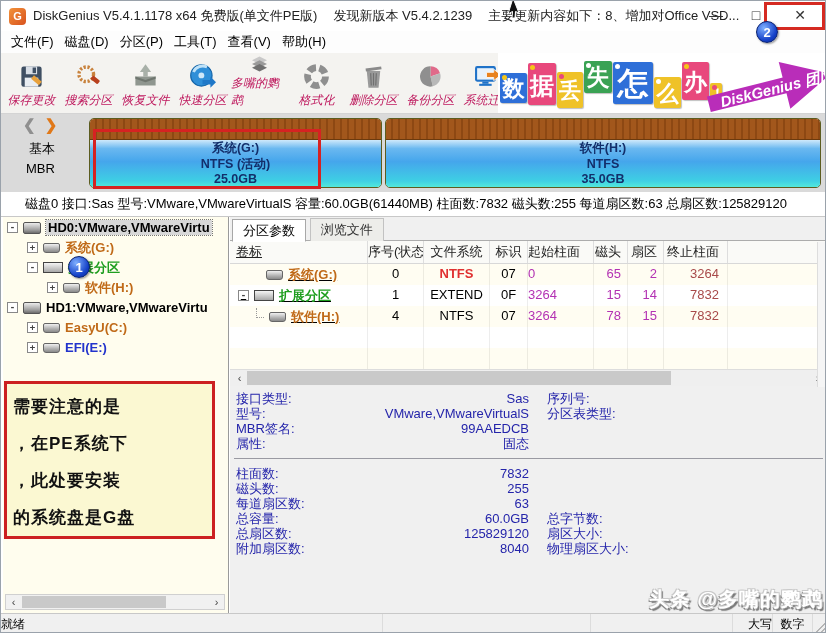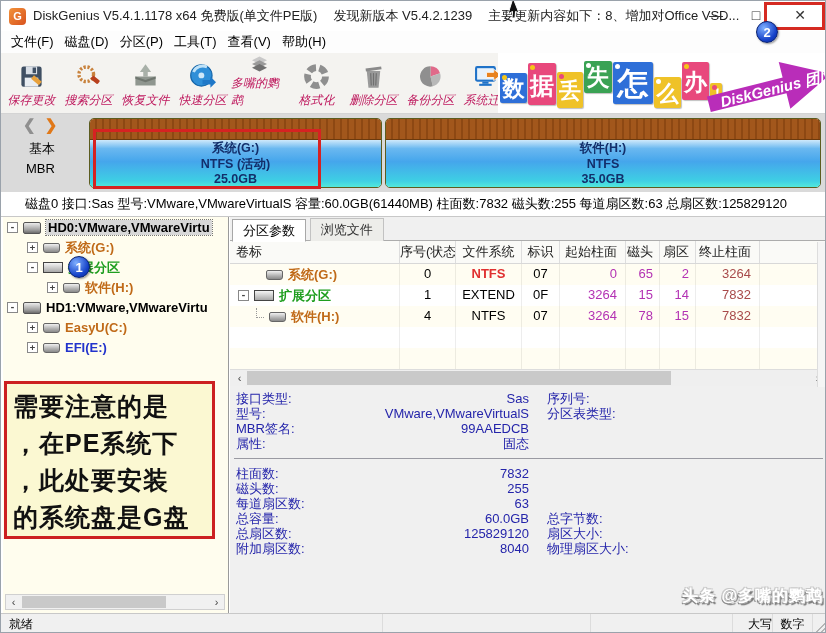--- a/index.html
+++ b/index.html
@@ -80,42 +80,42 @@
           background:linear-gradient(#ececec,#9c9c9c 70%,#6d6d6d);}
   .ext-ico{flex:0 0 auto;width:20px;height:11px;border:1px solid #444;background:linear-gradient(#f4f4f4,#a8a8a8);}
   .part-ico{flex:0 0 auto;width:17px;height:10px;border:1px solid #666;border-radius:2px 2px 3px 3px;
             background:linear-gradient(#f0f0f0,#b0b0b0 60%,#8a8a8a);}
   .c-o{color:#c06a18;} .c-g{color:#1f9e1f;} .c-b{color:#2233cc;} .c-k{color:#000;}
   .selected .tlabel{background:#d8d8d8;outline:1px dotted #777;padding:0 2px;}
 
   
   #note{position:absolute;left:1px;top:164px;width:211px;height:158px;background:#fbf8d2;border:3px solid #cc2020;
         padding:4px 6px;font-family:"Liberation Serif",serif;font-weight:bold;color:#111;z-index:6;}
-  .note-line{font-size:25px;line-height:37px;letter-spacing:1px;white-space:nowrap;}
+  .note-line{font-size:17px;line-height:37px;letter-spacing:1px;white-space:nowrap;}
   .note-em{font-family:"Liberation Sans",sans-serif;font-weight:900;}
 
   
   #tree-hscroll{position:absolute;left:2px;bottom:3px;width:220px;height:16px;background:#f1f1f1;border:1px solid #d0d0d0;}
   .sb-arrow{position:absolute;top:0;width:15px;height:14px;text-align:center;line-height:14px;font-size:11px;color:#444;}
   #tree-hscroll .sb-thumb{position:absolute;left:16px;top:1px;width:144px;height:12px;background:#c9c9c9;}
   #tree-hscroll .sb-arrow.left{left:0;} #tree-hscroll .sb-arrow.right{right:0;}
 
   
   #rpanel{position:absolute;left:229px;top:216px;width:597px;height:396px;background:#f0f0f0;}
   #tabbar{height:24px;border-bottom:1px solid #acacac;padding-left:2px;font-size:13px;}
   .tab{display:inline-block;height:23px;line-height:22px;padding:0 10px;margin-top:1px;}
   .tab.active{background:#fff;border:1px solid #a8a8a8;border-bottom:1px solid #fff;position:relative;top:1px;}
   .tab.inactive{background:#ededea;border:1px solid #c2c2c2;border-bottom:none;color:#333;}
 
   .trow{display:flex;font-size:13px;}
   #thead{height:23px;line-height:22px;background:#fafaf7;border-bottom:1px solid #d8d8d8;color:#222;}
   .cell{border-right:1px solid rgba(0,0,0,0.07);overflow:hidden;white-space:nowrap;}
   #thead .cell{border-right:1px solid #ddd;}
-  .c0{width:170px;padding-left:6px;} .c1{width:56px;text-align:center;} .c2{width:66px;text-align:center;}
-  .c3{width:38px;text-align:center;} .c4{width:66px;text-align:right;padding-right:8px;}
+  .c0{width:138px;padding-left:6px;text-decoration:underline;} .c1{width:56px;text-align:center;} .c2{width:66px;text-align:center;}
+  .c3{width:38px;text-align:center;} .c4{width:66px;text-align:left;padding-right:8px;}
   .c5{width:34px;text-align:right;padding-right:6px;} .c6{width:36px;text-align:right;padding-right:6px;}
   .c7{width:64px;text-align:right;padding-right:8px;} .c8{flex:1;border-right:none;}
   .drow{height:21px;line-height:20px;}
   .r-cream{background:#fffdf2;} .r-white{background:#ffffff;}
   .vol{display:flex;align-items:center;gap:5px;font-weight:bold;}
   .num-mag{color:#b332b3;} .num-brick{color:#a84a4a;} .fs-red{color:#e03030;font-weight:bold;}
   .lconn{width:8px;height:10px;border-left:1px dotted #999;border-bottom:1px dotted #999;margin-top:-8px;}
   #tbl-vscroll{position:absolute;right:0;top:25px;width:10px;height:145px;background:#f5f5f5;border-left:1px solid #ddd;}
 
   
@@ -125,28 +125,28 @@
 
   
   #details{height:227px;padding-top:5px;color:#2424aa;font-size:13px;overflow:hidden;background:#f0f0f0;}
   .det-row{display:flex;height:15px;line-height:15px;padding-left:6px;}
   .det-l1{width:145px;} .det-v1{width:148px;text-align:right;}
   .det-l2{margin-left:18px;width:130px;} .det-v2{flex:1;}
   .det-sep{height:1px;background:#9a9aa2;margin:7px 4px 7px 4px;}
 
   
   #watermark{position:absolute;left:600px;top:585px;width:222px;text-align:right;z-index:30;
-             font-size:16px;font-weight:bold;color:#fff;letter-spacing:1px;
+             font-size:20px;font-weight:bold;color:#fff;letter-spacing:1px;
              text-shadow:-1px -1px 0 #c9c9c9,1px -1px 0 #c9c9c9,-1px 1px 0 #8a8a8a,2px 2px 1px #777;}
 
   
   #statusbar{position:absolute;left:0;top:612px;width:826px;height:21px;background:#f0f0f0;border-top:1px solid #c8c8c8;
              display:flex;font-size:12px;align-items:center;}
   .sseg{height:100%;display:flex;align-items:center;border-right:1px solid #dcdcdc;}
-  #seg-ready{width:382px;padding-left:8px;}
+  #seg-ready{width:382px;}
   #seg-mid{flex:1;} #seg-3{width:142px;}
   #seg-caps{width:40px;justify-content:flex-end;} #seg-num{width:40px;justify-content:center;}
   #grip{width:14px;height:100%;border-right:none;background:
         linear-gradient(135deg,transparent 60%,#b5b5b5 60%,#b5b5b5 66%,transparent 66%,transparent 75%,#b5b5b5 75%,#b5b5b5 81%,transparent 81%,transparent 90%,#b5b5b5 90%);}
 </style>
 </head>
 <body>
 
 <div id="app">
 

